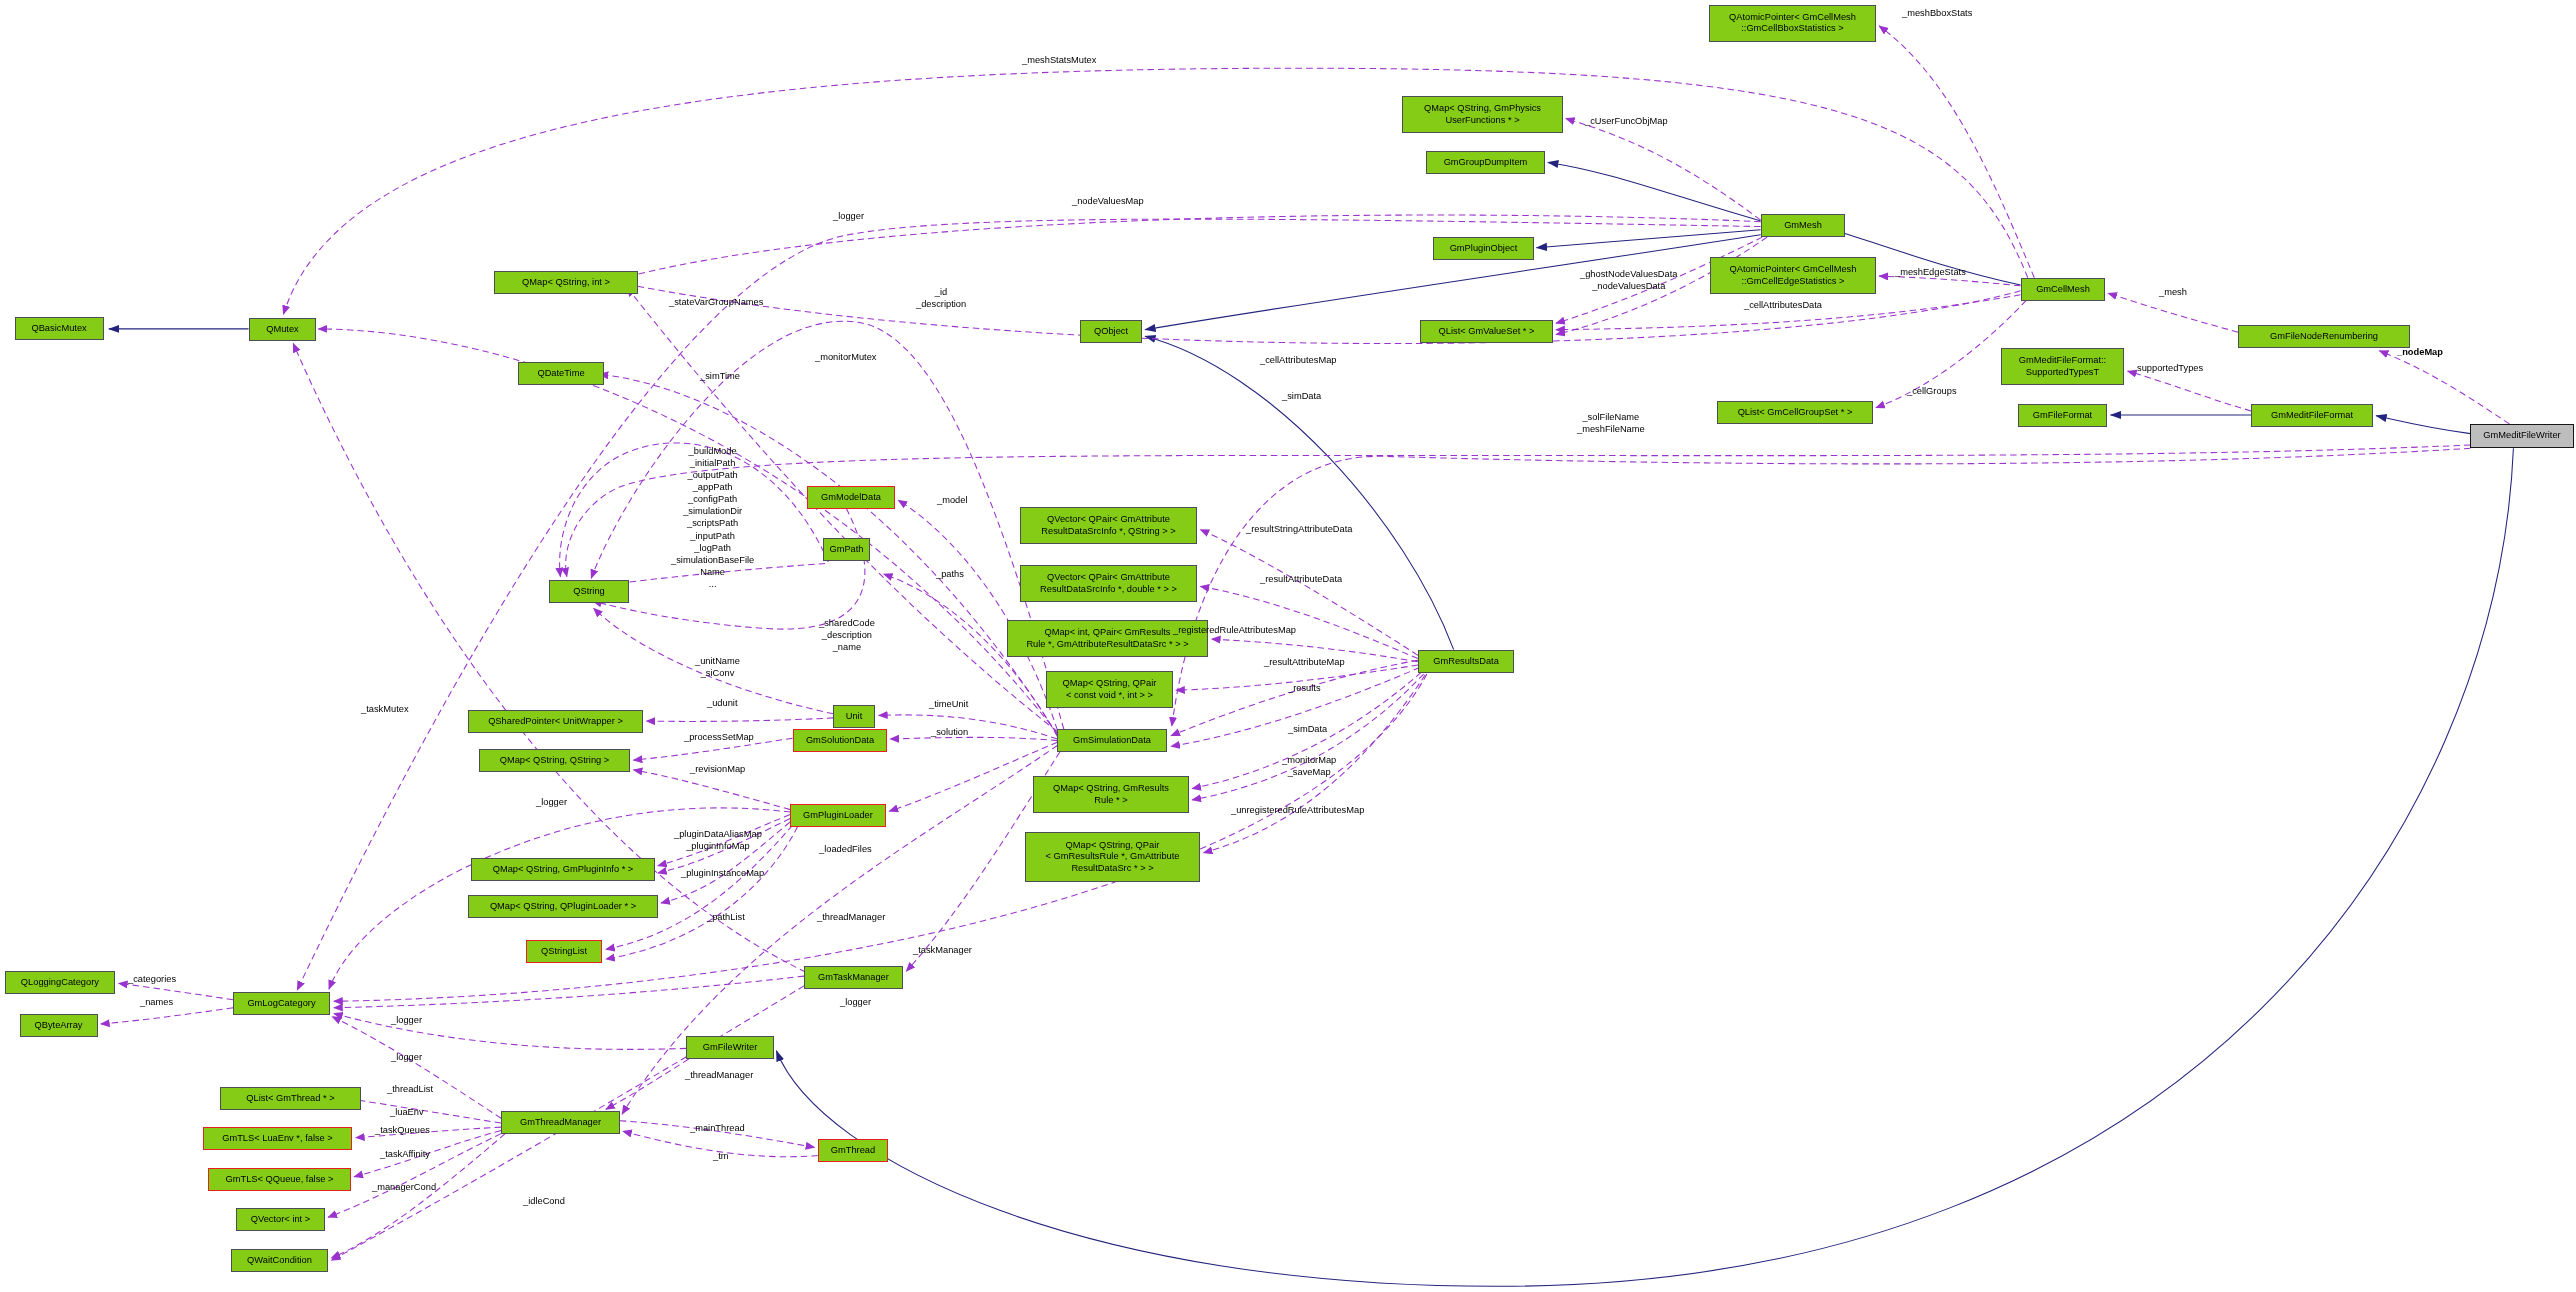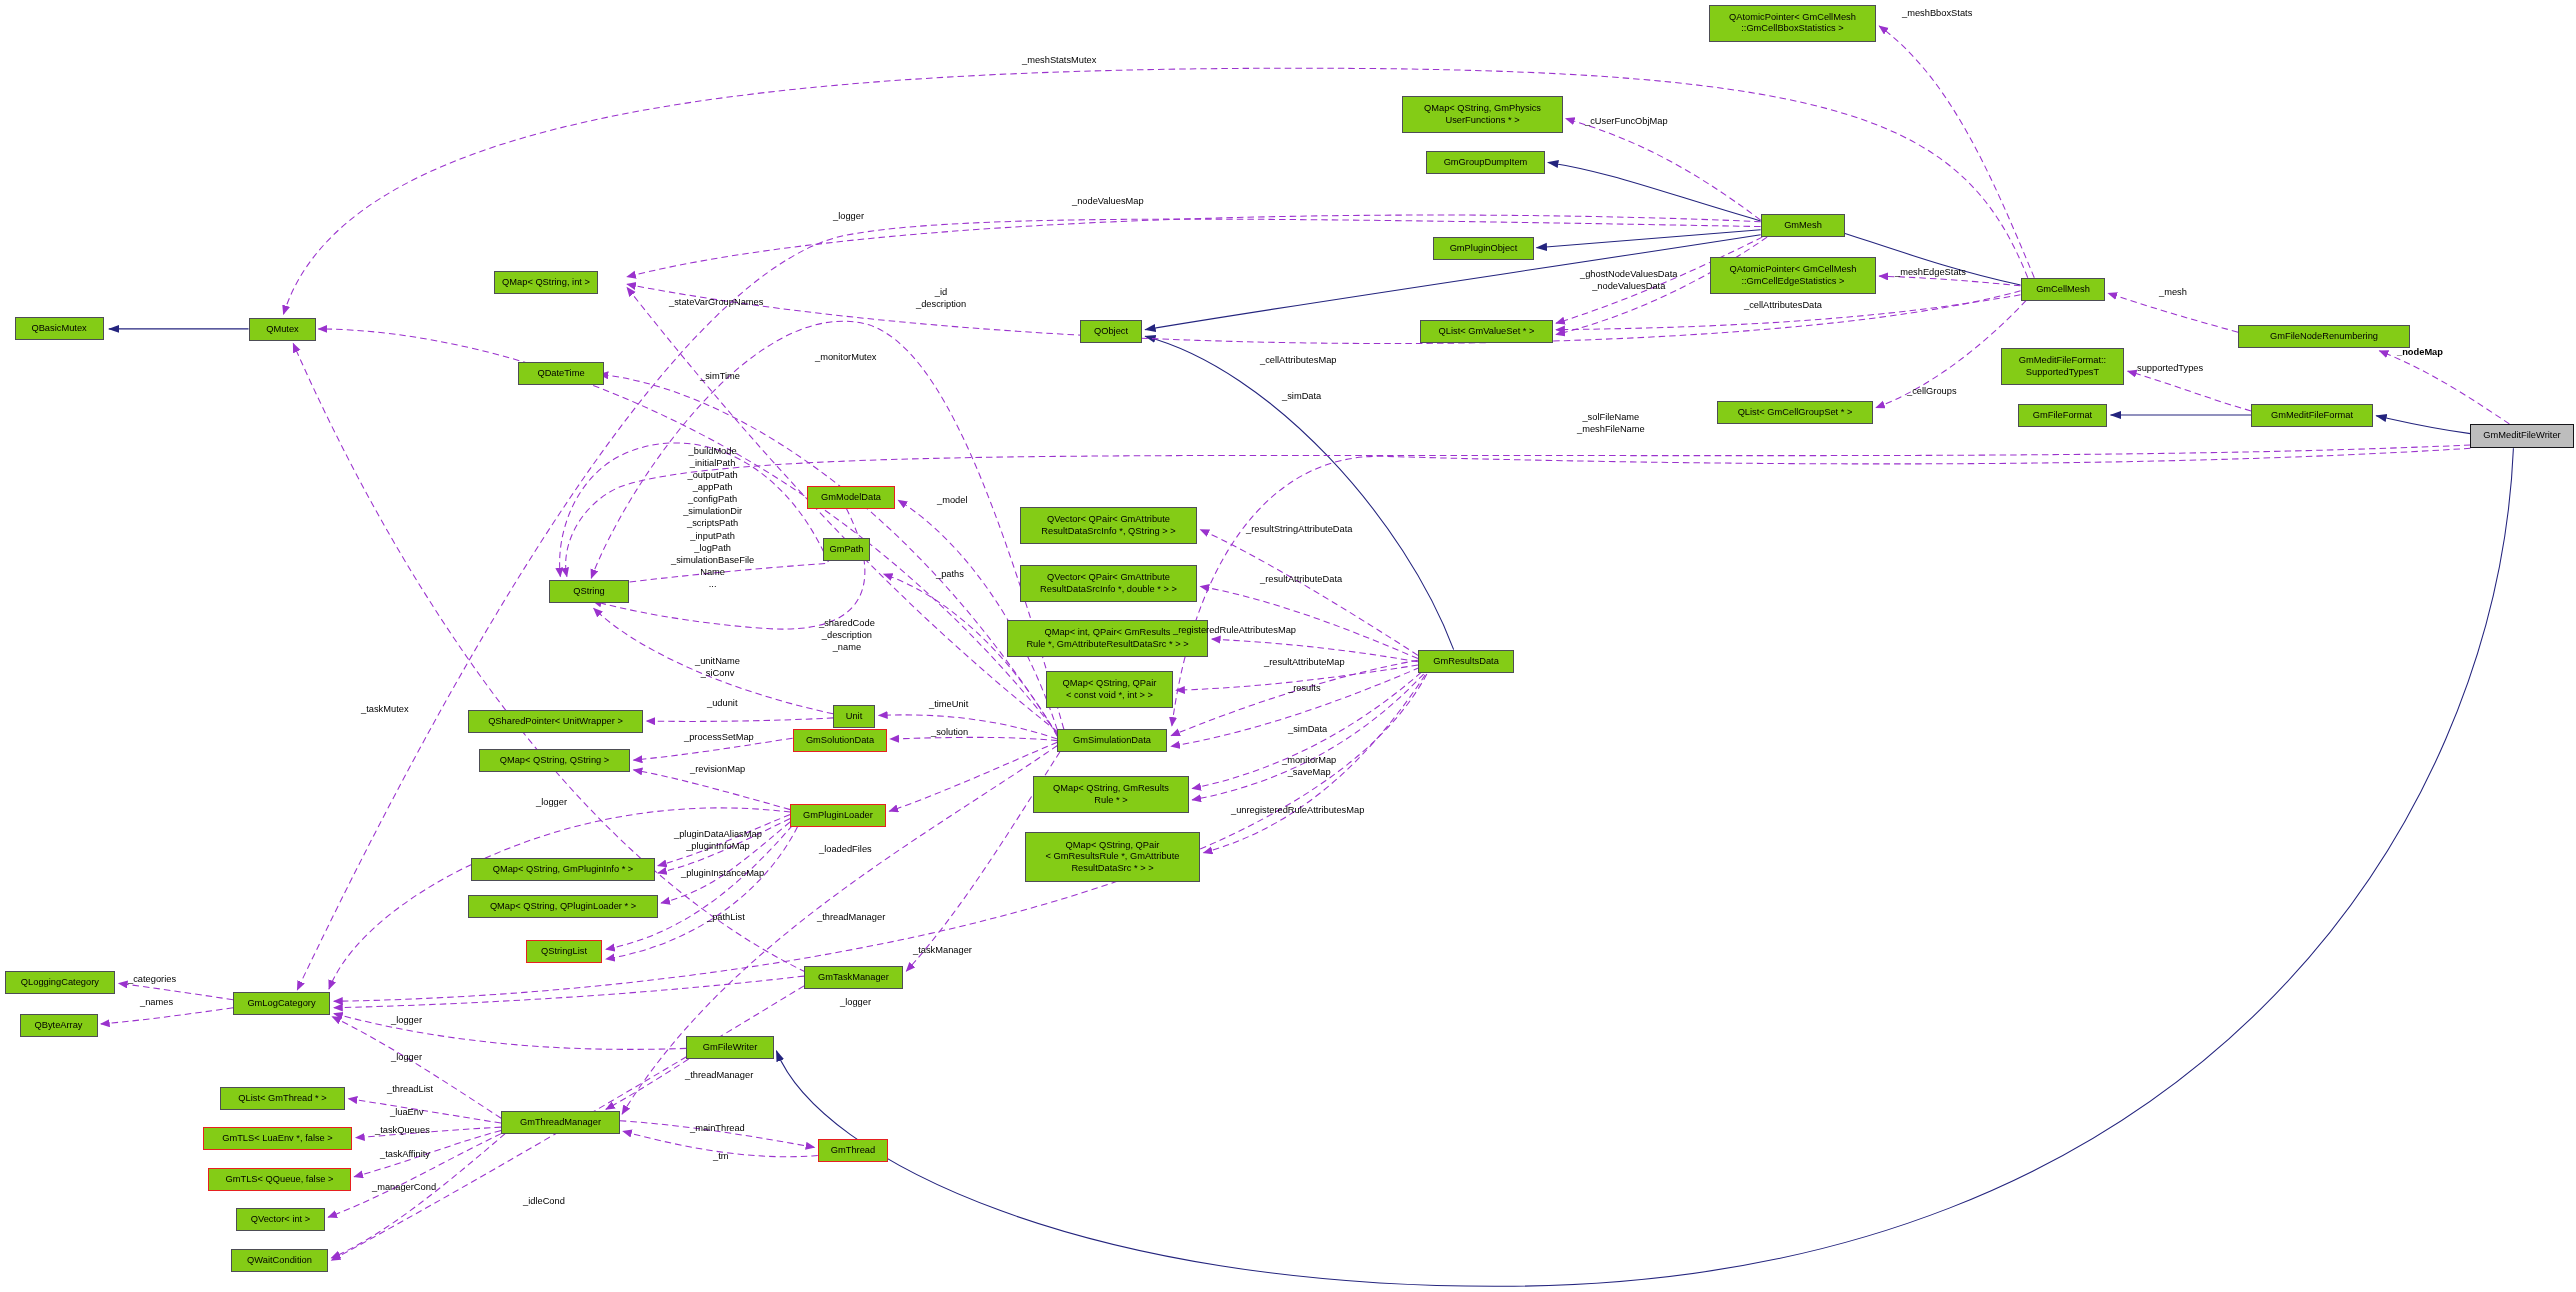--- a/index.html
+++ b/index.html
@@ -100,32 +100,32 @@
         <path d="M973,1008 C902,1042 866,1062 810,1075" fill="none" stroke="#9a32cd" stroke-width="1.3" stroke-dasharray="8,5" marker-end="url(#arrow-dashed)"></path>
         <path d="M973,1012 C902,1072 872,1097 814,1112" fill="none" stroke="#9a32cd" stroke-width="1.3" stroke-dasharray="8,5" marker-end="url(#arrow-dashed)"></path>
         <path d="M976,1016 C902,1102 832,1152 746,1169" fill="none" stroke="#9a32cd" stroke-width="1.3" stroke-dasharray="8,5" marker-end="url(#arrow-dashed)"></path>
         <path d="M982,1018 C945,1092 862,1162 746,1181" fill="none" stroke="#9a32cd" stroke-width="1.3" stroke-dasharray="8,5" marker-end="url(#arrow-dashed)"></path>
         <path d="M973,1000 C850,985 700,1000 550,1080 C460,1130 420,1180 405,1218" fill="none" stroke="#9a32cd" stroke-width="1.3" stroke-dasharray="8,5" marker-end="url(#arrow-dashed)"></path>
       </g>
   </svg>
   <div id="node-layer">
       <div class="node" style="left: 14.6px; top: 317px; width: 89px; min-height: 23px;">QBasicMutex</div>
       <div class="node" style="left: 249px; top: 318px; width: 67px; min-height: 23px;">QMutex</div>
-      <div class="node" style="left: 494px; top: 271px; width: 104px; min-height: 23px;">QMap&lt; QString, int &gt;</div>
+      <div class="node" style="left: 494px; top: 271px; width: 144px; min-height: 23px;">QMap&lt; QString, int &gt;</div>
       <div class="node" style="left: 518px; top: 362px; width: 86px; min-height: 23px;">QDateTime</div>
       <div class="node" style="left: 525px; top: 580px; width: 80px; min-height: 23px; margin-left: 24px;">QString</div>
       <div class="node" style="left: 468px; top: 710px; width: 175px; min-height: 23px;">QSharedPointer&lt; UnitWrapper &gt;</div>
       <div class="node" style="left: 479px; top: 749px; width: 151px; min-height: 23px;">QMap&lt; QString, QString &gt;</div>
       <div class="node" style="left: 471px; top: 858px; width: 184px; min-height: 23px;">QMap&lt; QString, GmPluginInfo * &gt;</div>
       <div class="node" style="left: 468px; top: 895px; width: 190px; min-height: 23px;">QMap&lt; QString, QPluginLoader * &gt;</div>
       <div class="node red" style="left: 526px; top: 940px; width: 76px; min-height: 23px;">QStringList</div>
       <div class="node" style="left: 4.9px; top: 971px; width: 110px; min-height: 23px;">QLoggingCategory</div>
       <div class="node" style="left: 233px; top: 992px; width: 97px; min-height: 23px;">GmLogCategory</div>
       <div class="node" style="left: 19.5px; top: 1014px; width: 78px; min-height: 23px;">QByteArray</div>
-      <div class="node" style="left: 220px; top: 1087px; width: 125px; min-height: 23px;">QList&lt; GmThread * &gt;</div>
+      <div class="node" style="left: 220px; top: 1087px; width: 141px; min-height: 23px;">QList&lt; GmThread * &gt;</div>
       <div class="node red" style="left: 203px; top: 1127px; width: 149px; min-height: 23px;">GmTLS&lt; LuaEnv *, false &gt;</div>
       <div class="node red" style="left: 208px; top: 1168px; width: 143px; min-height: 23px;">GmTLS&lt; QQueue, false &gt;</div>
       <div class="node" style="left: 236px; top: 1208px; width: 89px; min-height: 23px;">QVector&lt; int &gt;</div>
       <div class="node" style="left: 231px; top: 1249px; width: 97px; min-height: 23px;">QWaitCondition</div>
       <div class="node" style="left: 501px; top: 1111px; width: 119px; min-height: 23px;">GmThreadManager</div>
       <div class="node red" style="left: 818px; top: 1139px; width: 70px; min-height: 23px;">GmThread</div>
       <div class="node" style="left: 686px; top: 1036px; width: 88px; min-height: 23px;">GmFileWriter</div>
       <div class="node" style="left: 804px; top: 966px; width: 99px; min-height: 23px;">GmTaskManager</div>
       <div class="node red" style="left: 807px; top: 486px; width: 88px; min-height: 23px;">GmModelData</div>
       <div class="node" style="left: 823px; top: 538px; width: 47px; min-height: 23px;">GmPath</div>

